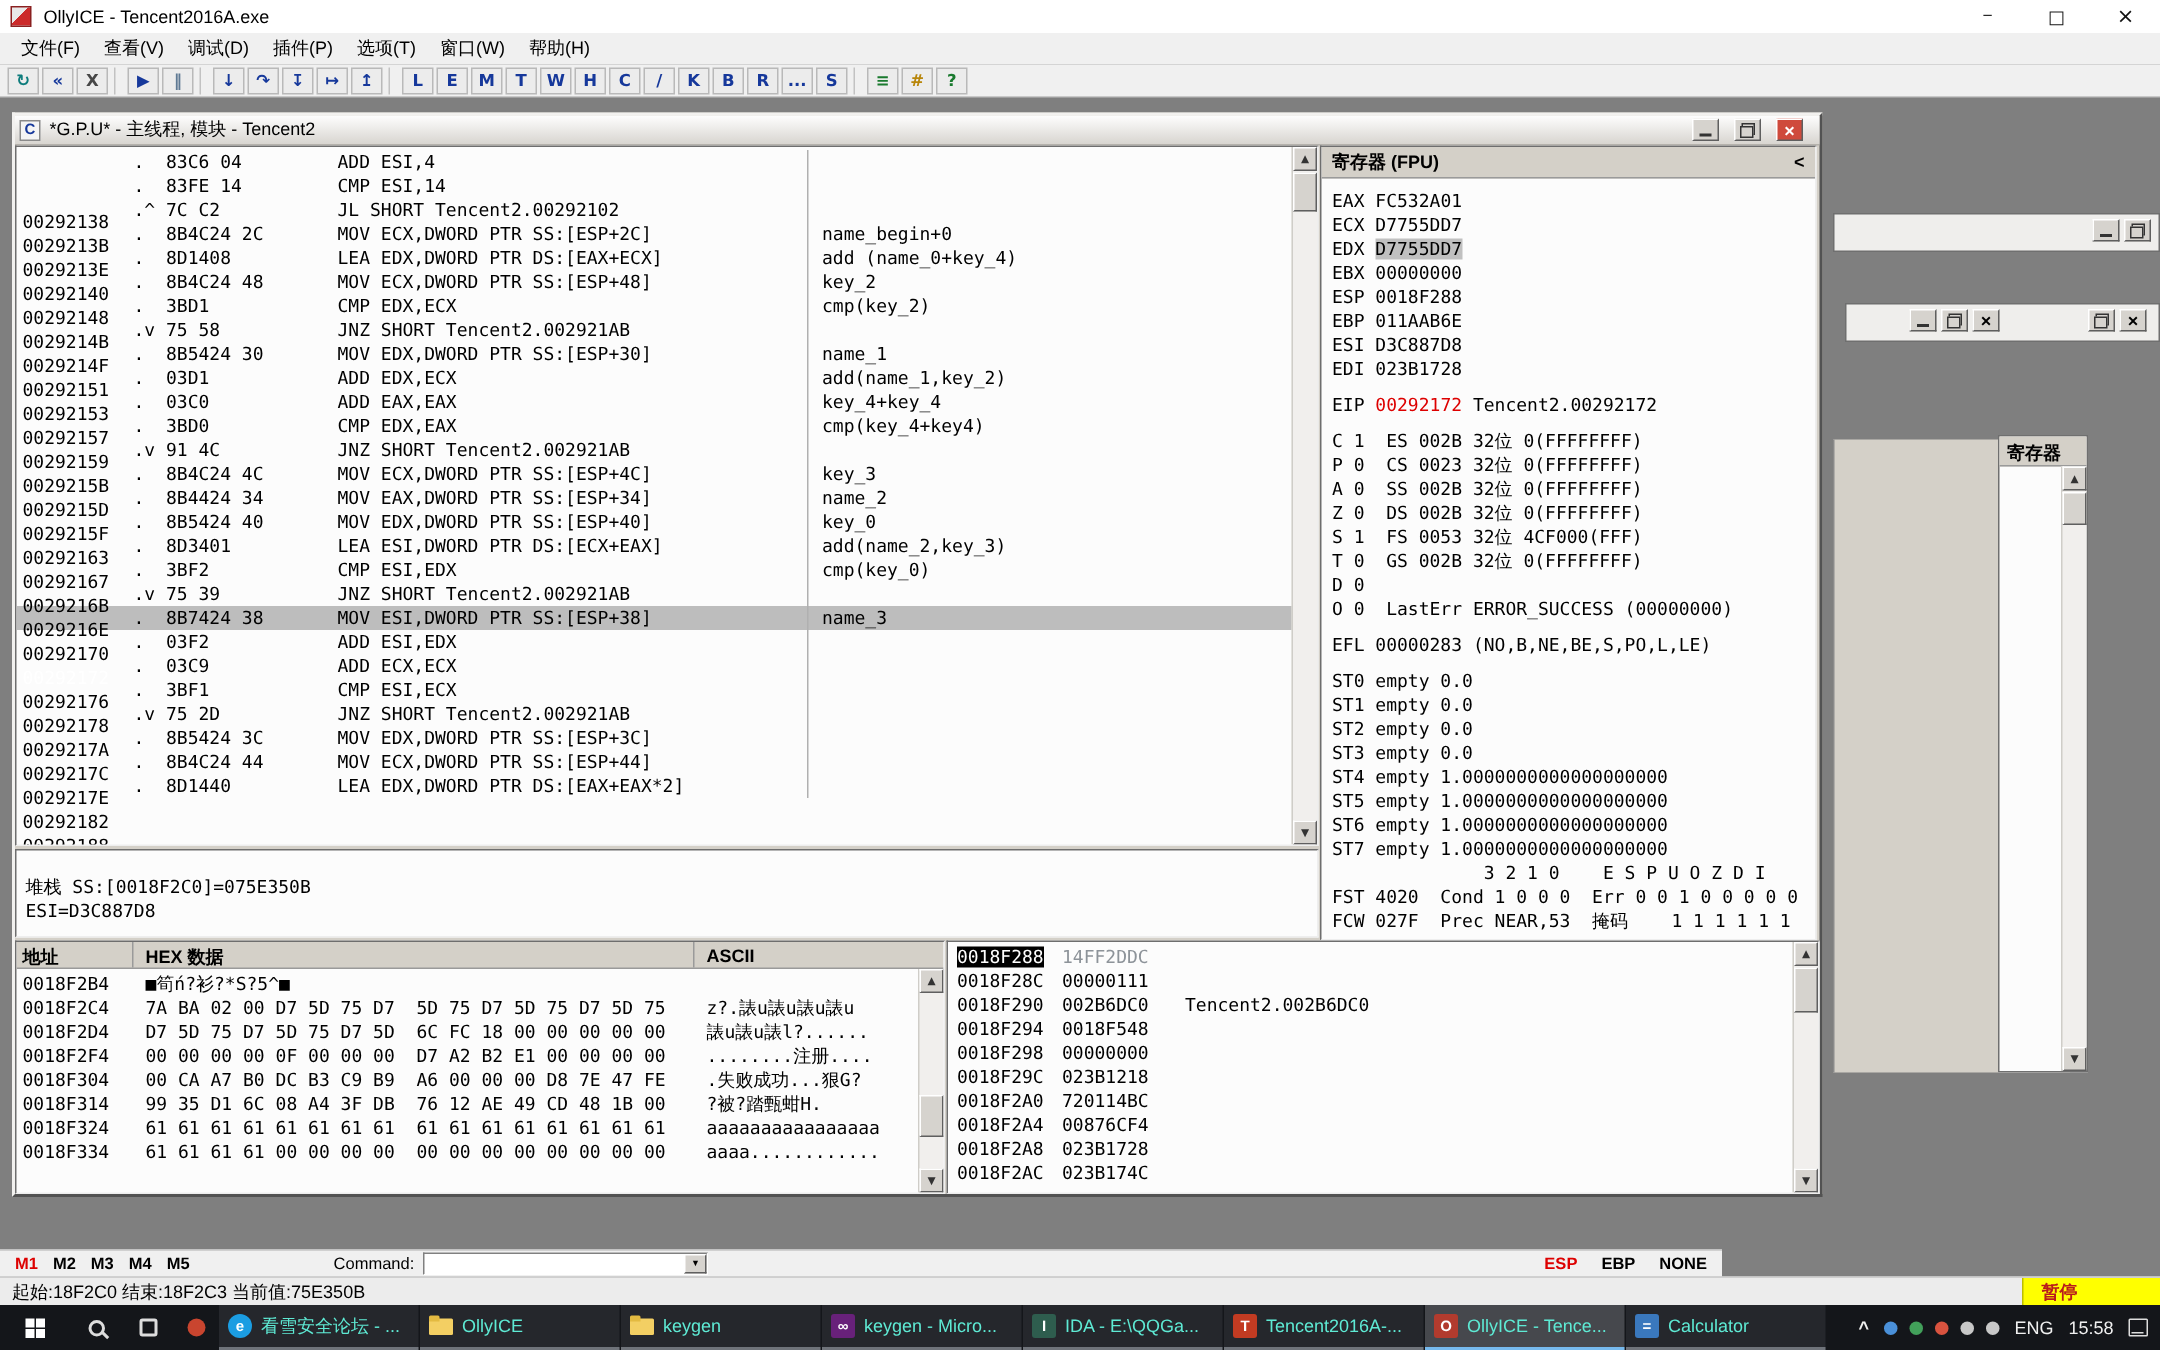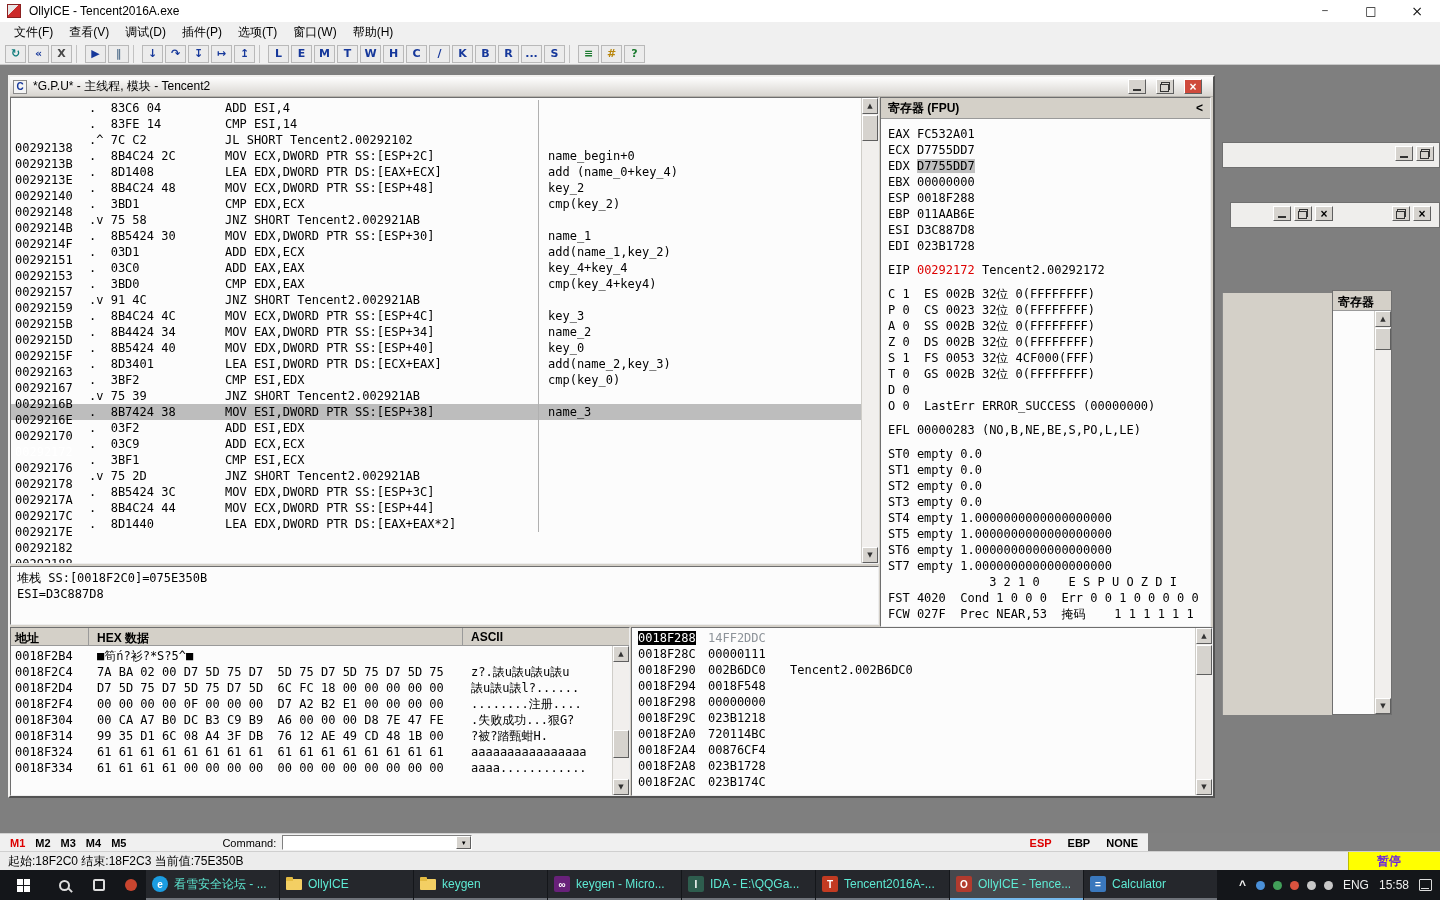--- a/index.html
+++ b/index.html
@@ -45,21 +45,21 @@
 
 .child{position:absolute;left:8px;top:10px;width:1207px;height:723px;background:#d4d0c8;border:2px solid;border-color:#f2f1ef #525252 #525252 #f2f1ef;}
 .child-title{height:20px;background:linear-gradient(#fefefe,#d8d5d0);display:flex;align-items:center;padding:0 3px;border-bottom:1px solid #b5b2ac;}
 .child-icon{width:14px;height:14px;background:#f4f4f4;border:1px solid #8a8a8a;color:#16389b;font-weight:bold;font-size:10px;display:flex;align-items:center;justify-content:center;}
 .child-title-text{margin-left:6px;}
 .child-btns{margin-left:auto;display:flex;gap:10px;margin-right:8px;}
 
 .pane{position:absolute;background:#fcfcfc;border:1px solid;border-color:#6e6e6e #eeeeee #eeeeee #6e6e6e;overflow:hidden;font-family:"DejaVu Sans Mono",monospace;font-size:12px;}
 .disasm{left:0;top:20px;width:869px;height:467px;}
 .regs{left:870px;top:20px;width:331px;height:530px;}
-.info{left:0;top:489px;width:869px;height:59px;padding:3px 6px;line-height:16px;}
+.info{left:0;top:489px;width:869px;height:59px;padding:16px 6px;line-height:16px;}
 .hexd{left:0;top:550px;width:620px;height:169px;}
 .stackp{left:621px;top:550px;width:582px;height:169px;}
 
 
 #disasm-rows{padding-top:2px;}
 .drow{display:flex;height:16px;line-height:16px;white-space:pre;}
 .drow.sel{background:#bdbdbd;}
 .c-addr{width:78px;padding-left:4px;flex:none;margin-top:40px;}
 .addr-sel{background:#000;color:#fff;}
 .c-bytes{width:136px;flex:none;}
@@ -105,21 +105,21 @@
 
 
 .cmdbar{position:absolute;left:0;top:833px;width:1148px;height:18px;background:#f0f0f0;display:flex;align-items:center;font-size:11px;border-top:1px solid #d0d0d0;}
 .macro{margin-left:10px;font-weight:bold;}
 .cmd-label{margin-left:96px;}
 .cmd-input{width:190px;height:15px;background:#fff;border:1px solid;border-color:#808080 #fff #fff #808080;margin-left:6px;position:relative;}
 .cmd-drop{position:absolute;right:0;top:0;width:15px;height:13px;background:#d6d3ce;border:1px solid;border-color:#fff #5f5f5f #5f5f5f #fff;font-size:6px;text-align:center;line-height:12px;}
 .cmd-drop::before{content:"▼";}
 .cmd-right{position:absolute;right:10px;display:flex;gap:16px;font-weight:bold;}
 .statusbar{position:absolute;left:0;top:851px;width:1440px;height:19px;background:#ececec;border-top:1px solid #cfcfcf;line-height:18px;padding-left:8px;}
-.status-state{position:absolute;right:0;top:0;width:92px;height:19px;background:#ffff00;color:#6d28d9;font-weight:bold;padding-left:28px;line-height:18px;border-left:1px solid #bdbd00;}
+.status-state{position:absolute;right:0;top:0;width:92px;height:19px;background:#ffff00;color:#b91c1c;font-weight:bold;padding-left:12px;line-height:18px;border-left:1px solid #bdbd00;}
 
 
 .taskbar{position:absolute;left:0;top:870px;width:1440px;height:30px;background:#14161a;display:flex;align-items:center;color:#eee;}
 .tb-zone{height:30px;display:flex;align-items:center;justify-content:center;}
 .start-zone{width:46px;}
 .win-logo{position:relative;width:13px;height:13px;}
 .win-logo::before{content:"";position:absolute;width:6px;height:6px;background:#fff;box-shadow:7px 0 0 #fff,0 7px 0 #fff,7px 7px 0 #fff;}
 .search-zone{width:36px;}
 .search-glyph{width:11px;height:11px;border:2px solid #ddd;border-radius:50%;position:relative;}
 .search-glyph::after{content:"";position:absolute;width:6px;height:2px;background:#ddd;transform:rotate(45deg);right:-5px;bottom:-2px;}

